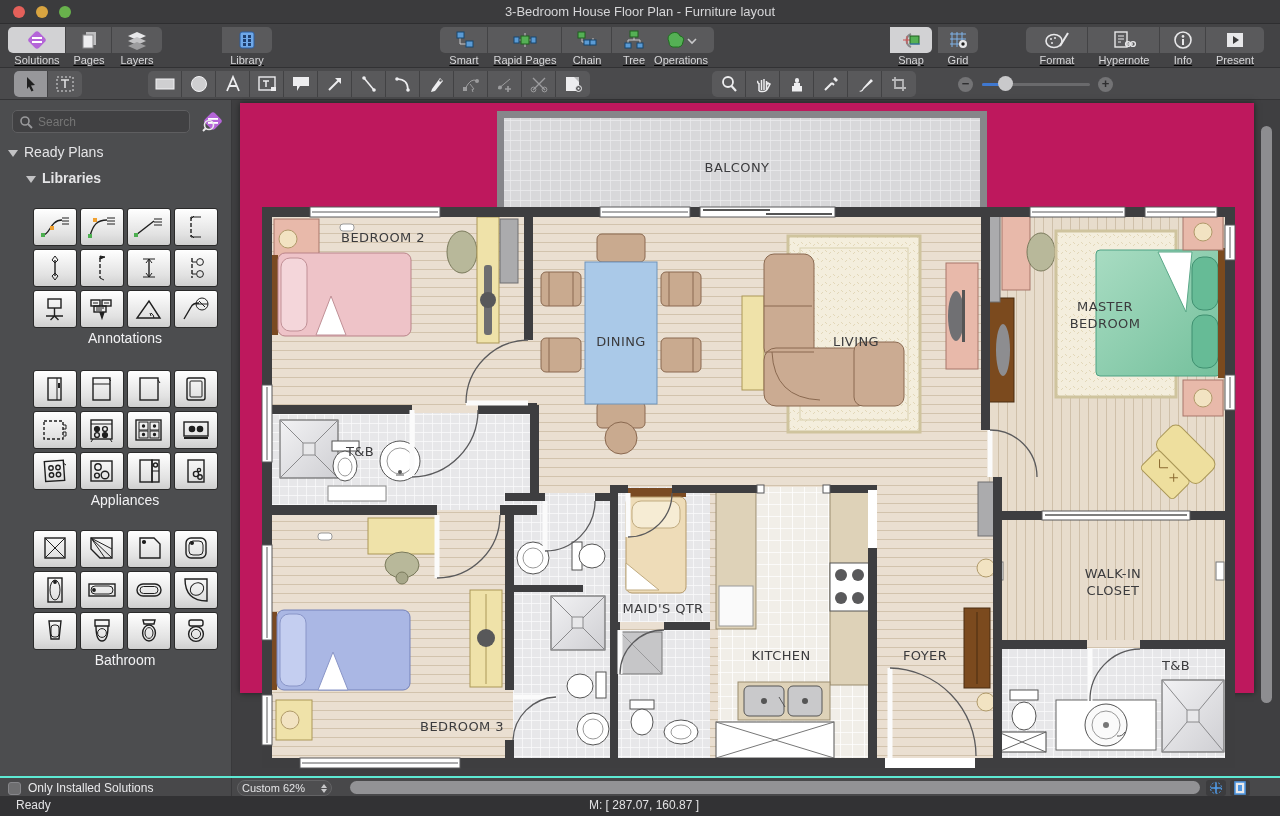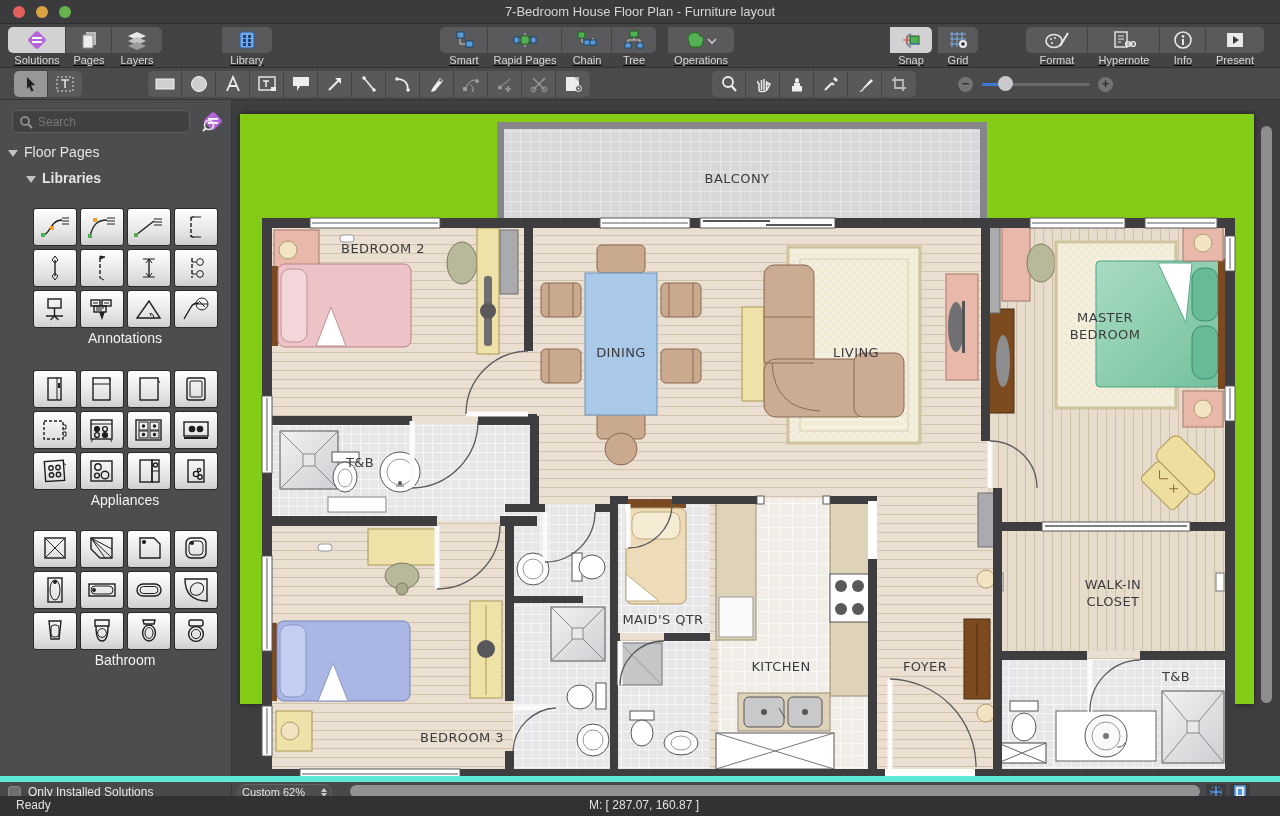--- a/index.html
+++ b/index.html
@@ -70,28 +70,28 @@
     font-size:14px; }
   .pic { stroke:#1f1f1f; fill:none; stroke-width:1.4; }
   #beds-wrap { position:absolute; left:28px; top:692px; width:194px; height:82px;
     border:2px solid #4f96e0; border-radius:4px; overflow:hidden; padding:2px 3px;
     background:#4c4d4f; }
   #beds-wrap .pgrid { position:static; }
 
   
   #canvas { position:absolute; left:232px; top:100px; width:1048px; height:676px;
     background:#3f3f41; }
-  #page { position:absolute; left:8px; top:14px; width:1014px; height:590px;
-    background:#84cc16; box-shadow:0 0 6px rgba(0,0,0,.5); }
+  #page { position:absolute; left:8px; top:3px; width:1014px; height:590px;
+    background:#be185d; box-shadow:0 0 6px rgba(0,0,0,.5); }
   #vscroll { position:absolute; left:1029px; top:26px; width:11px; height:577px;
     background:#8d8d90; border-radius:6px; }
 
   
   #bottomrow { position:absolute; left:0; top:776px; width:1280px; height:20px;
-    background:#48484a; border-top:6px solid #5eead4; }
+    background:#48484a; border-top:2px solid #5eead4; }
   #onlyrow { position:absolute; left:0; top:0; width:232px; height:20px; display:flex;
     align-items:center; border-right:1px solid #39393b; }
   #onlyrow .cb { width:13px; height:13px; background:#6e6e70; border:1px solid #86868a;
     border-radius:3px; margin:0 7px 0 8px; }
   #onlyrow .txt { color:#e8e8ea; font-size:12px; }
   #zoomdd { position:absolute; left:237px; top:2px; width:95px; height:16px;
     background:#4e4e50; border:1px solid #636365; border-radius:8px; color:#e4e4e6;
     font-size:11px; display:flex; align-items:center; padding:0 4px; }
   #zoomdd .chev { margin-left:auto; display:flex; flex-direction:column; gap:1px; }
   #zoomdd .chev i { width:0; height:0; border-left:3px solid transparent;
@@ -114,21 +114,21 @@
   .door { stroke:#5a5a5c; stroke-width:1.3; fill:none; }
   .leaf { stroke:#fbfbfb; stroke-width:5; }
 </style>
 </head>
 <body>
 
 <div id="titlebar">
   <div class="tlight" style="left:13px;background:#e4605a"></div>
   <div class="tlight" style="left:36px;background:#d9a440"></div>
   <div class="tlight" style="left:59px;background:#68b14c"></div>
-  <div id="win-title">7-Bedroom House Floor Plan - Furniture layout</div>
+  <div id="win-title">3-Bedroom House Floor Plan - Furniture layout</div>
 </div>
 
 <div id="toolbar">
   <div class="tgroup" style="left:8px">
     <div class="tbtn active" style="width:58px">
       <div class="ic">
         <svg width="22" height="20">
             <g transform="rotate(45 11 10)">
               <rect x="4" y="3" width="14" height="14" rx="3" fill="#b465d8"></rect>
             </g>
@@ -217,21 +217,21 @@
             <path d="M11,6 V10 M5,14 V10 H17 V14" stroke="#c8c8ca" fill="none"></path>
             <rect x="7" y="1" width="8" height="6" fill="#55b055" stroke="#1f5f1f"></rect>
             <rect x="2" y="13" width="6" height="5" fill="#5b9bd5" stroke="#16466f"></rect>
             <rect x="14" y="13" width="6" height="5" fill="#5b9bd5" stroke="#16466f"></rect>
           </svg>
       </div>
       <div class="lb">Tree</div>
     </div>
   </div>
 
-  <div class="tgroup" style="left:668px">
+  <div class="tgroup" style="left:648px">
     <div class="tbtn solo" style="width:66px">
       <div class="ic">
         <svg width="34" height="20">
             <path d="M8,3 q6,-2 8,3 q5,1 3,6 q-1,6 -7,5 q-7,1 -7,-5 q-3,-6 3,-9Z" fill="#55b055" stroke="#1f6f1f"></path>
             <path d="M24,9 l4,4 4,-4" stroke="#c8c8ca" fill="none" stroke-width="1.6"></path>
           </svg>
       </div>
       <div class="lb">Operations</div>
     </div>
   </div>
@@ -473,21 +473,21 @@
           <rect x="5" y="4" width="14" height="14" rx="3" fill="#b465d8"></rect>
         </g>
         <rect x="7" y="8" width="10" height="1.8" fill="#fff"></rect>
         <rect x="7" y="12" width="10" height="1.8" fill="#fff"></rect>
         <circle cx="8" cy="15" r="4.5" fill="none" stroke="#e8e8ea" stroke-width="1.6"></circle>
         <path d="M5,18 L2,21" stroke="#e8e8ea" stroke-width="2"></path>
       </svg>
   </div>
 
   <div class="treerow" style="left:8px;top:44px">
-    <span class="tri"></span><span>Floor Pages</span>
+    <span class="tri"></span><span>Ready Plans</span>
   </div>
   <div class="treerow" style="left:26px;top:70px;font-weight:bold">
     <span class="tri"></span><span>Libraries</span>
   </div>
 
   <div class="pgrid" style="top:108px">
     <div class="pcell">
         <svg class="pic" width="34" height="28" viewBox="0 0 34 28">
           <path d="M5,22 C12,22 12,7 24,7"></path>
           <rect x="3" y="20" width="4" height="4" fill="#4caf50" stroke="none"></rect>

